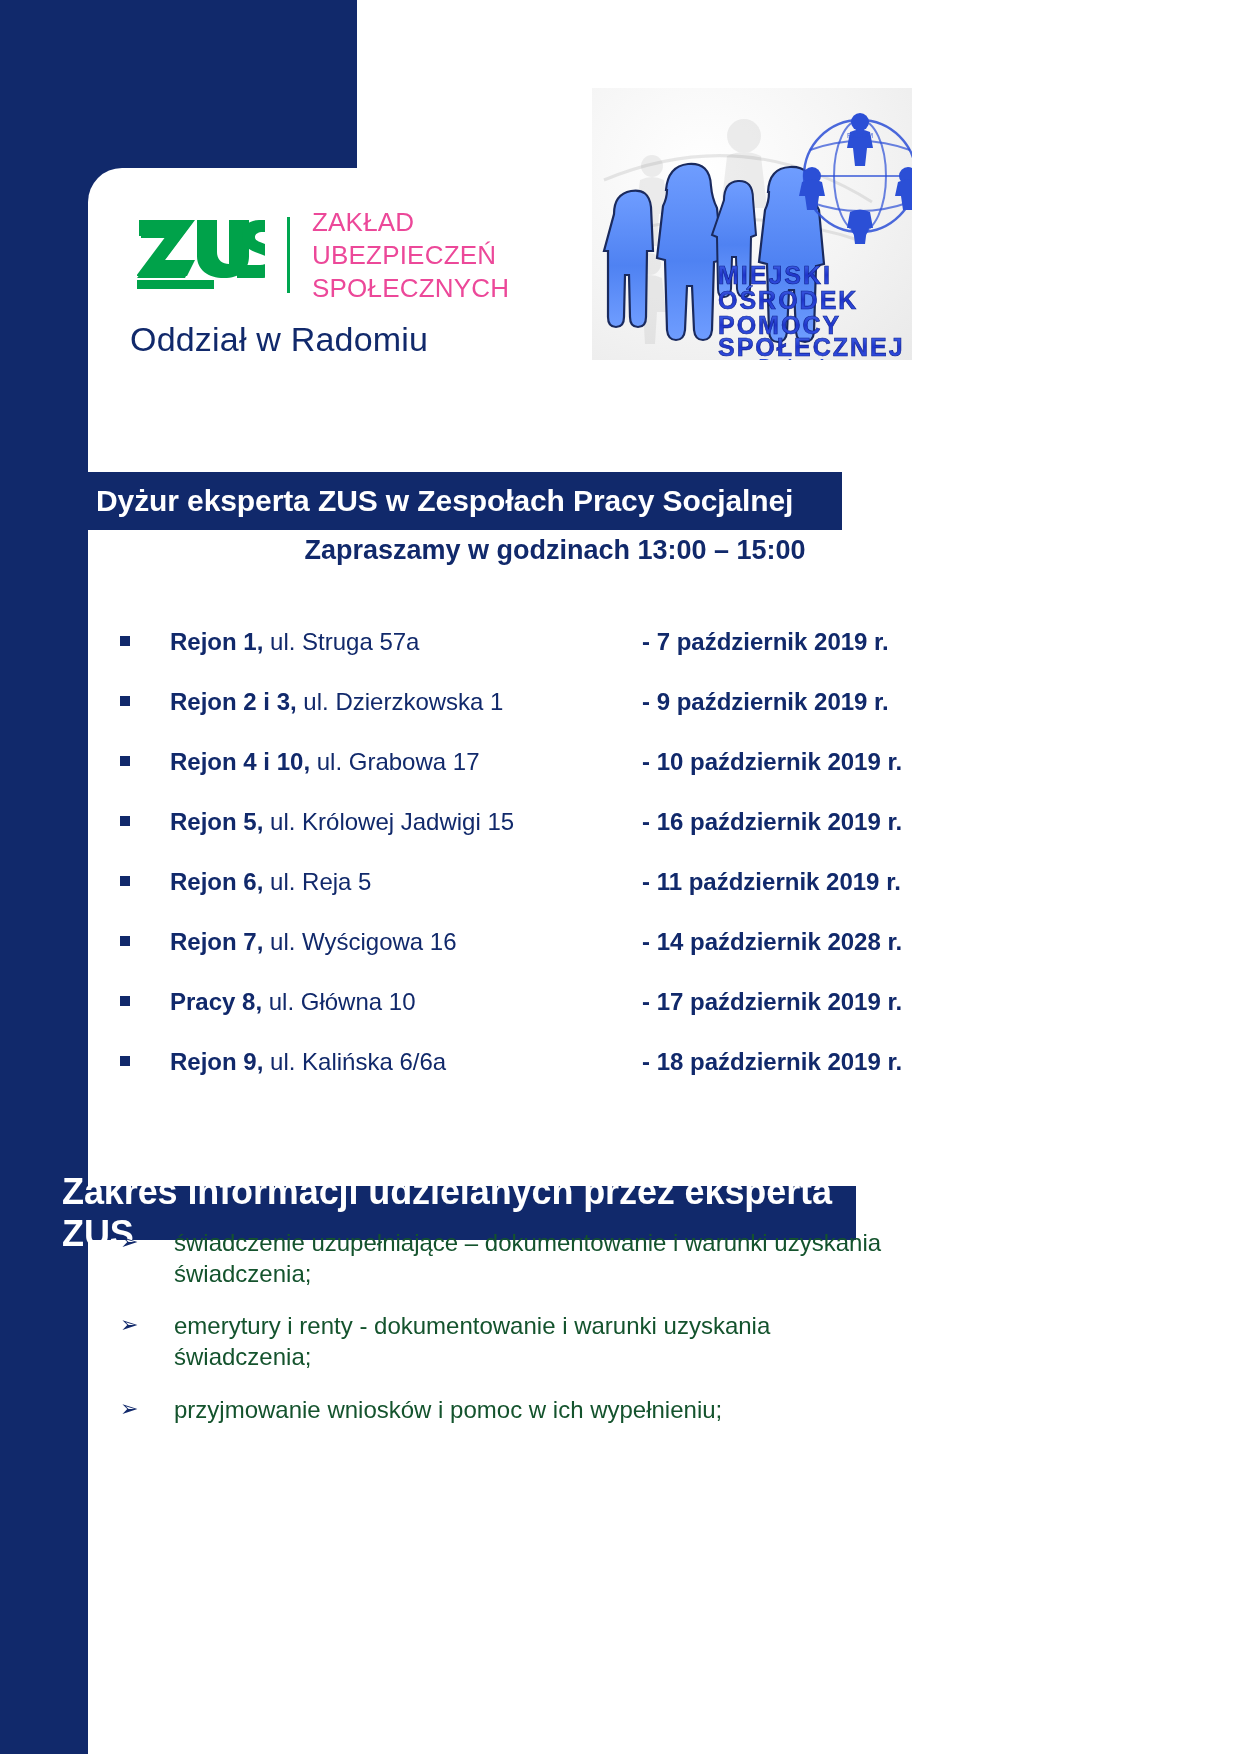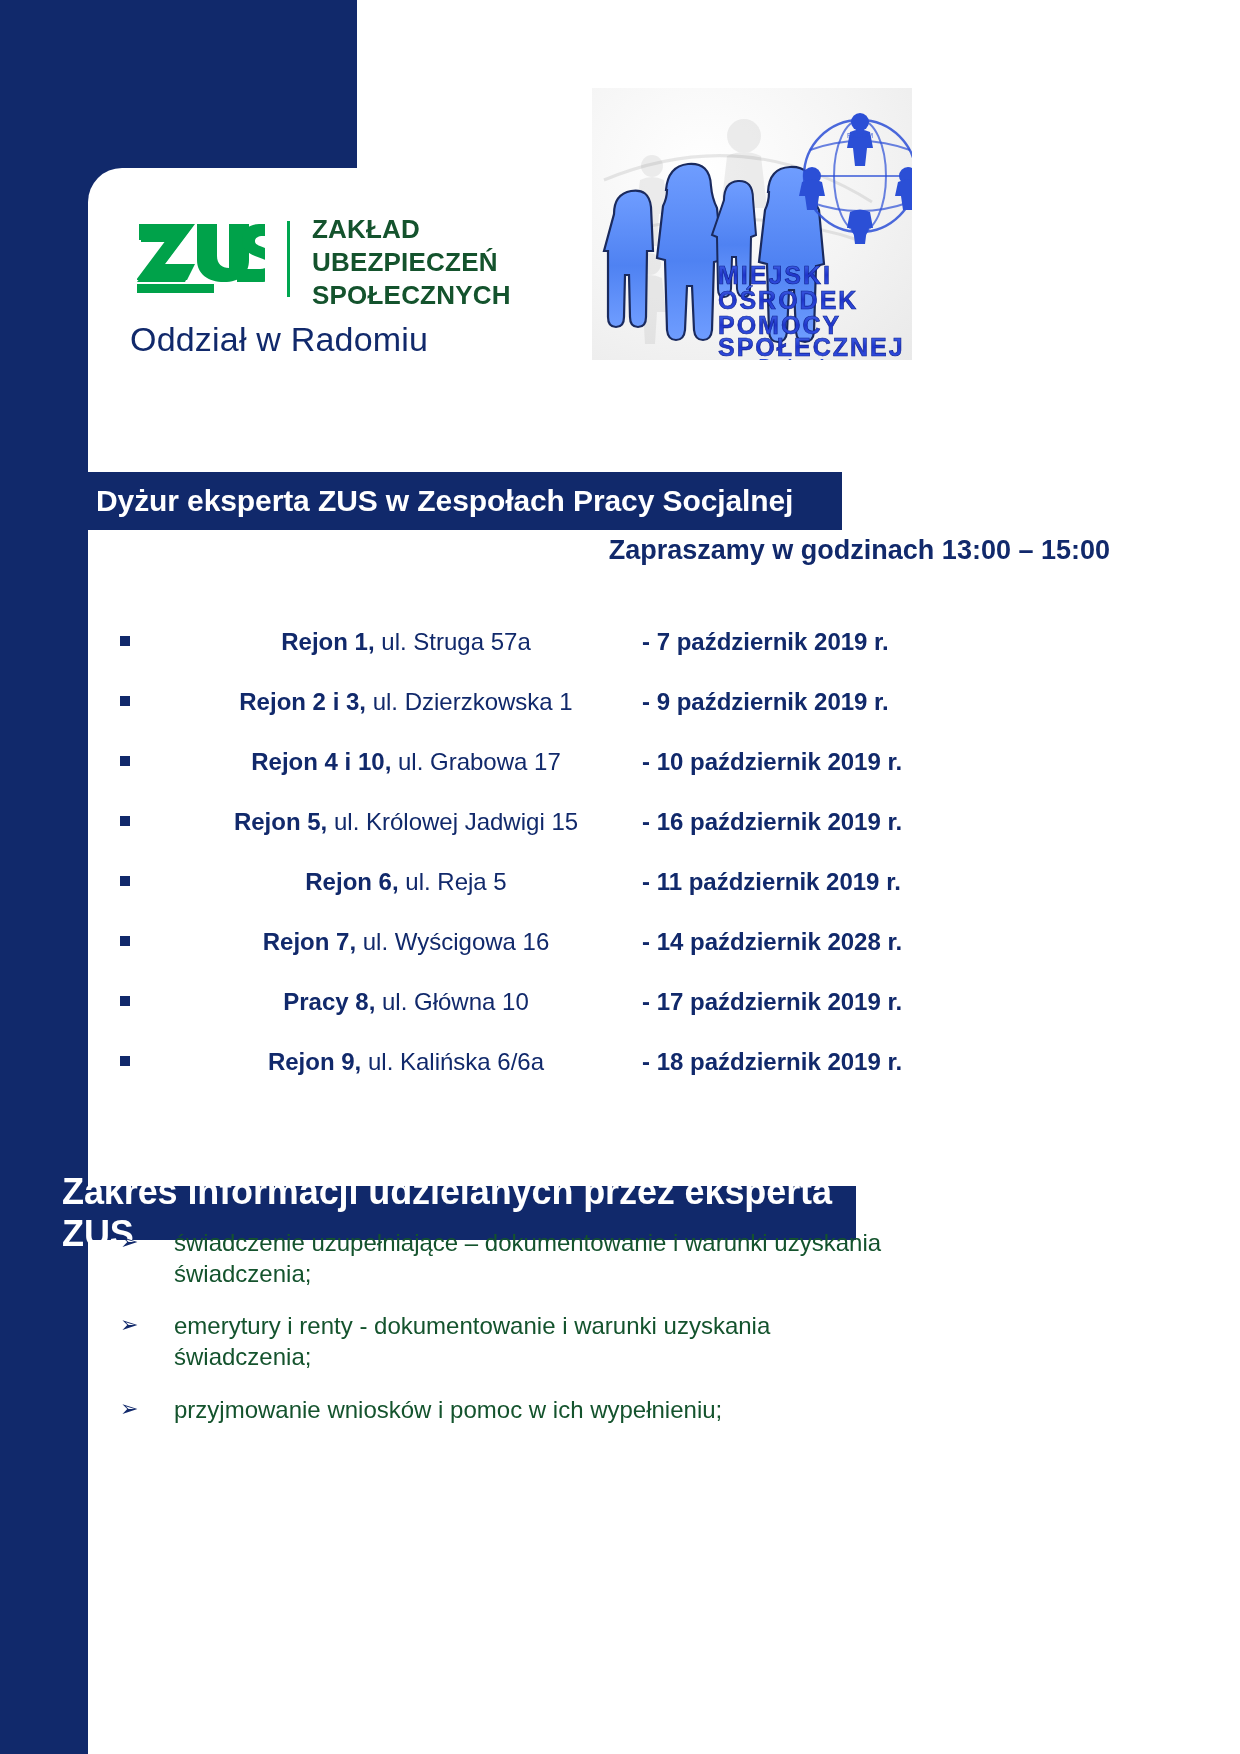--- a/index.html
+++ b/index.html
@@ -74,26 +74,25 @@
   }
   .zus-mark svg { display: block; }
 
   .zus-divider {
     width: 3px;
     height: 76px;
     background: #00a650;
     margin: 0 22px 0 22px;
   }
   .zus-words {
-    color: #14532d;
-    font-weight: 700;
+    color: #ec4899;
+    font-weight: 400;
     font-size: 26px;
     line-height: 1.26;
     letter-spacing: 0.2px;
-    margin-top: 7px;
   }
   .zus-words div { white-space: nowrap; }
 
   .oddzial {
     position: absolute;
     left: 42px;
     top: 152px;
     color: #11296b;
     font-size: 34px;
     font-weight: 400;
@@ -142,21 +141,21 @@
     height: 54px;
     font-size: 36px;
     letter-spacing: -0.1px;
   }
 
   .subtitle {
     position: absolute;
     left: 0;
     top: 535px;
     width: 1110px;
-    text-align: right;
+    text-align: center;
     color: #11296b;
     font-size: 27px;
     font-weight: 700;
   }
 
   
   .region-list {
     position: absolute;
     left: 120px;
     top: 628px;
@@ -172,21 +171,20 @@
     height: 10px;
     background: #11296b;
     margin-right: 40px;
     flex: 0 0 auto;
     position: relative;
     top: -4px;
   }
   .region-name {
     color: #11296b;
     font-size: 24px;
-    text-align: center;
   }
   .region-name b { font-weight: 700; }
   .region-name i { font-style: normal; font-weight: 400; }
   .region-left {
     width: 472px;
     flex: 0 0 auto;
   }
   .region-date {
     color: #11296b;
     font-size: 24px;

